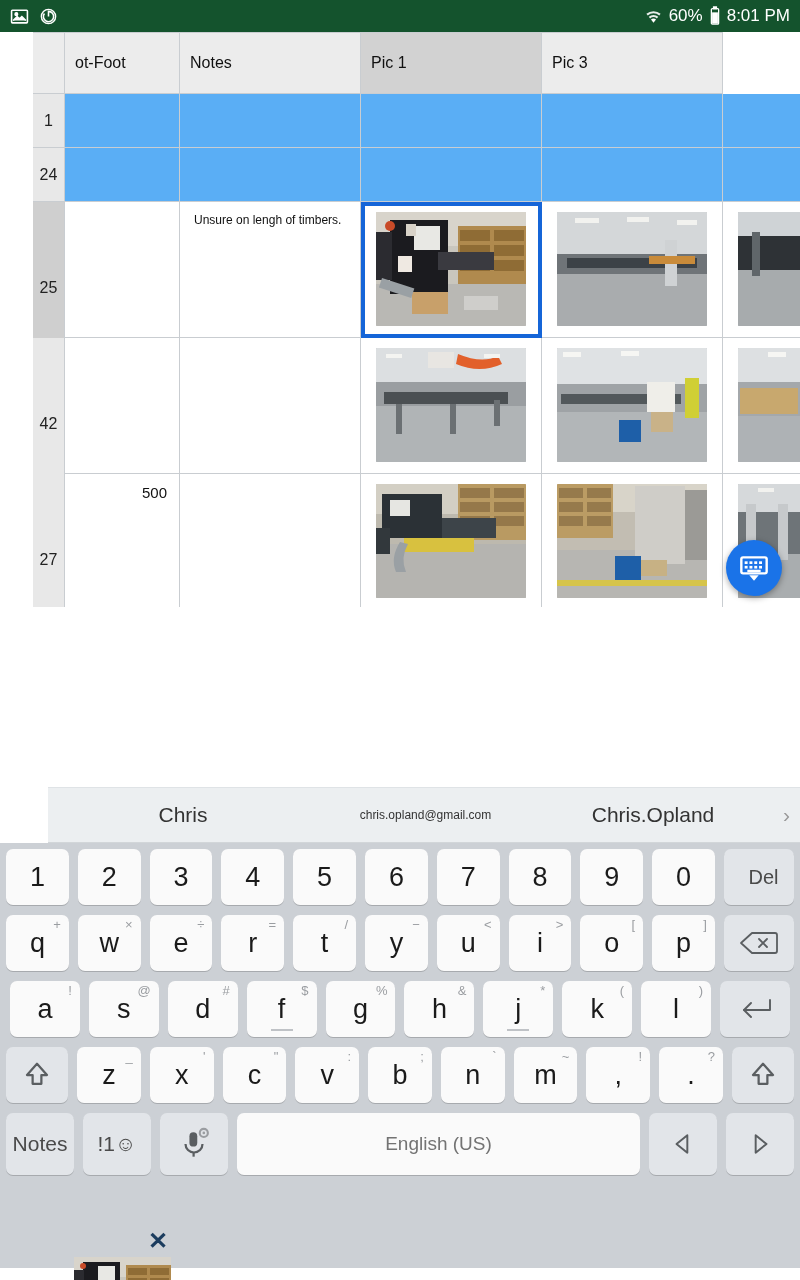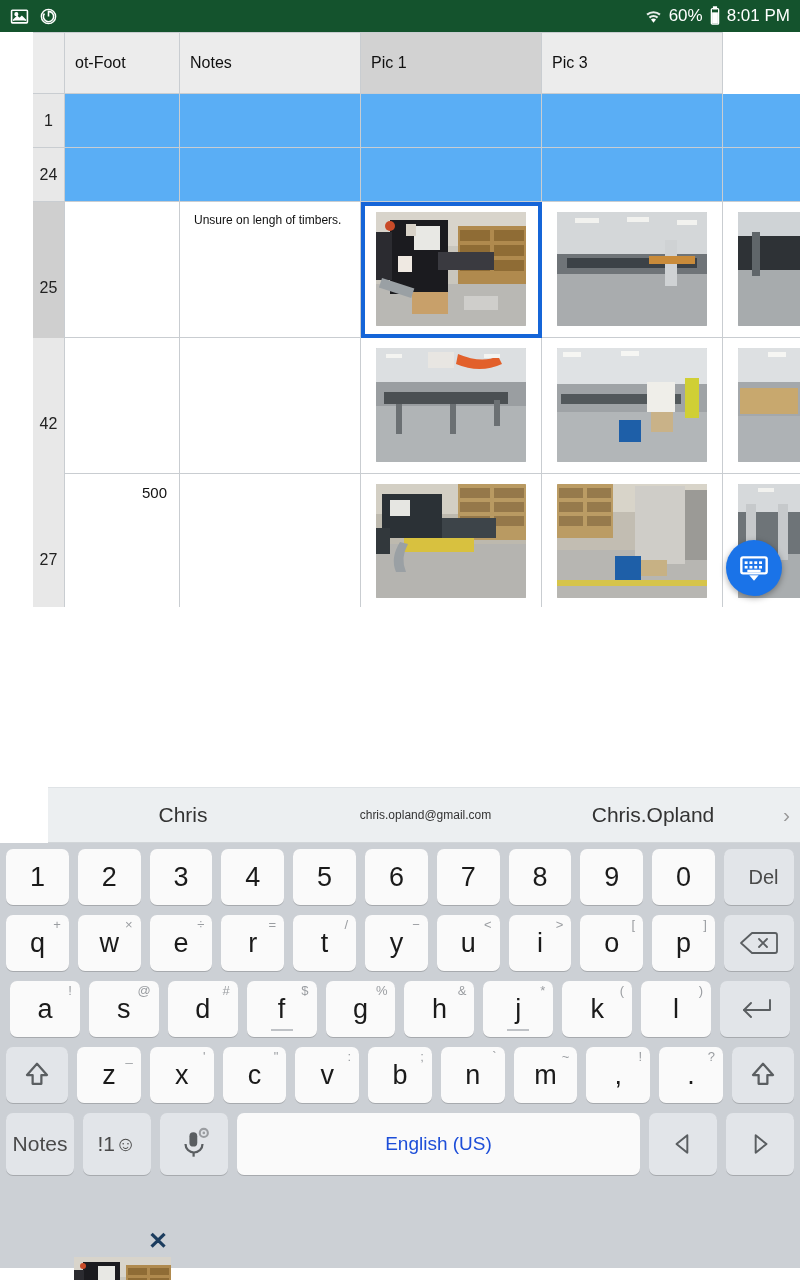--- a/index.html
+++ b/index.html
@@ -101,21 +101,21 @@
   .row3{ padding:0 4px; }
   .row3 .key{ max-width:70px; }
   .row4 .key{ max-width:70px; }
   .key.shift{ flex:0 0 62px; }
   .key.enter{ flex:0 0 88px; }
   .key.bksp{ flex:0 0 78px; }
   .row5{ height:62px; }
   .key.ctrl{ flex:0 0 68px; font-size:21px; }
   .key.sym{ flex:0 0 68px; font-size:21px; }
   .key.mic{ flex:0 0 68px; }
-  .key.space{ flex:1 1 auto; background:#fafafa; font-size:19px; color:#1d4ed8; max-width:none; }
+  .key.space{ flex:1 1 auto; background:#fafafa; font-size:19px; color:#737373; max-width:none; }
   .key.arrow{ flex:0 0 68px; }
   svg{ display:block; }
 </style>
 </head>
 <body>
 
 <div class="statusbar">
   <div class="sb-left">
     <span>
       <svg class="sb-ico" viewBox="0 0 24 24" fill="none" stroke="#fff" stroke-width="2">

